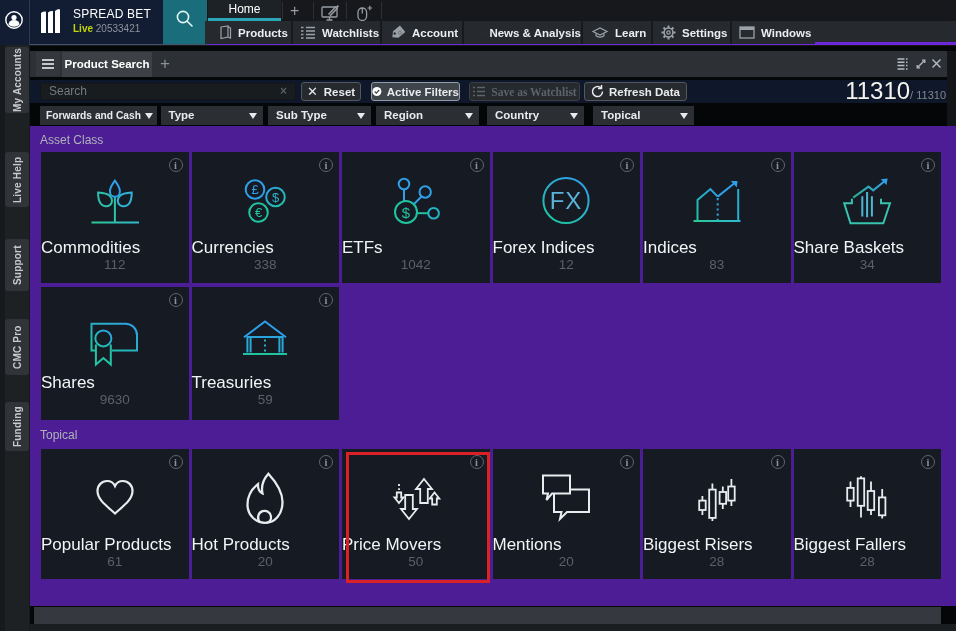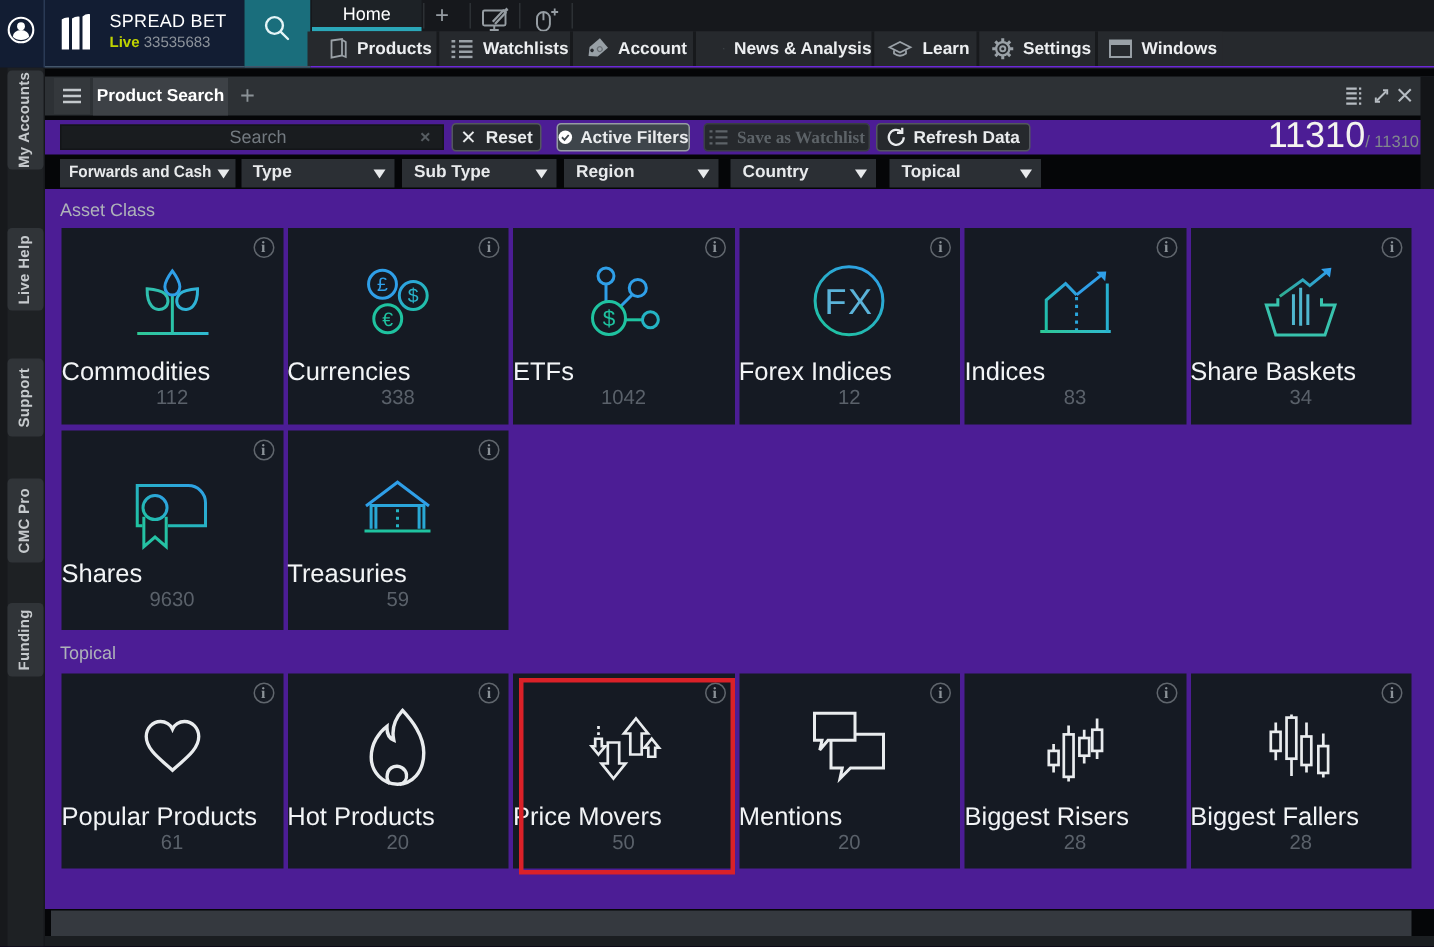--- a/index.html
+++ b/index.html
@@ -18,33 +18,33 @@
 
 
 #hdr { position:absolute; left:30px; top:0; width:926px; height:46px; background:#16181c; }
 #logo { position:absolute; left:0; top:0; width:133px; height:45px; background:#121d33; border-bottom:1px solid #44566b;}
 #searchbtn { position:absolute; left:133px; top:0; width:44px; height:45px; background:#1a6e7c; border-bottom:1px solid #44566b;}
 #row1 { position:absolute; left:177px; top:0; width:749px; height:21px; background:#16181c; }
 #hometab { position:absolute; left:1px; top:0; width:73px; height:21px; background:#1d2226;
   border-bottom:3px solid #2ba7b8; color:#fff; font-size:12px; text-align:center; line-height:19px;}
 .r1sep { position:absolute; top:2px; width:1px; height:17px; background:#2c3034; }
 .r1ic { position:absolute; top:0; height:21px; color:#969da3; }
-#row2 { position:absolute; left:177px; top:21px; width:749px; height:24px; background:#26292d; border-bottom:1px solid #6d28d9;}
+#row2 { position:absolute; left:177px; top:21px; width:749px; height:24px; background:#26292d; border-bottom:3px solid #6d28d9;}
 .nbtn { position:absolute; top:0; height:23px; background:#26292d; color:#eceef0;
   font-size:11.5px; font-weight:bold; display:flex; align-items:center; white-space:nowrap; }
 .nbtn svg { margin-right:6px; }
 .n-sep { position:absolute; top:0; width:2px; height:23px; background:#17191c; }
 
 
 #panel { position:absolute; left:30px; top:46px; width:926px; height:585px; background:#050608; }
 #tabrow { position:absolute; left:0; top:5px; width:926px; height:26px; background:#2d3135; }
 #hambtn { position:absolute; left:6px; top:1px; width:24px; height:24px; background:#34383c; }
 #pltab { position:absolute; left:32px; top:1px; width:90px; height:25px; background:#3d4146;
   color:#fff; font-size:11.5px; font-weight:bold; text-align:center; line-height:25px; }
-#toolbar { position:absolute; left:0; top:34px; width:926px; height:23px; background:#4c1d95;text-align:center; }
+#toolbar { position:absolute; left:0; top:34px; width:926px; height:23px; background:#0f172a; }
 #searchinput { position:absolute; left:10px; top:3px; width:256px; height:17px; background:#191c1f;
   border:1px solid #131518; color:#737a80; font-size:12px; line-height:15px; padding-left:8px; }
 .tbtn { position:absolute; top:2px; height:19px; border:1px solid #53585d; border-radius:3px;
   color:#e9ebed; font-size:11.5px; font-weight:bold; display:flex; align-items:center; justify-content:center; background:#26292d; white-space:nowrap;}
 #bigcount { position:absolute; right:10px; top:-3px; color:#f4f4ef; font-size:24px; }
 #bigcount small { font-size:11px; color:#82888e; font-weight:normal; }
 #filters { position:absolute; left:0; top:60px; width:926px; height:20px; }
 .dd { position:absolute; top:0; height:19px; background:#2b2f34; color:#e8eaec;
   font-size:11.5px; font-weight:bold; line-height:19px; padding-left:8px; }
 .dd .arr { position:absolute; right:6px; top:7px; width:0; height:0;
@@ -85,21 +85,21 @@
   </div>
 
   <div id="hdr">
     <div id="logo">
       <svg width="24" height="26" viewBox="0 0 24 26" style="position:absolute;left:11px;top:9px">
         <path d="M0 4 C1.7 2.8 3.3 2.4 5 2.7 L5 24 L0 24 Z" fill="#fff"></path>
         <path d="M7 3.4 C8.7 2.2 10.3 1.8 12 2.1 L12 24 L7 24 Z" fill="#fff"></path>
         <path d="M14 2 C15.7 0.6 17.3 0.1 19 0.5 L19 24 L14 24 Z" fill="#fff"></path>
       </svg>
       <div class="abs" style="left:43px;top:7px;color:#fff;font-size:12px;letter-spacing:0.2px;">SPREAD BET</div>
-      <div class="abs" style="left:43px;top:23px;font-size:10px;font-weight:bold;color:#c0d400;">Live <span style="color:#8d939b;font-weight:normal;">33535683</span></div>
+      <div class="abs" style="left:43px;top:23px;font-size:10px;font-weight:bold;color:#c0d400;">Live <span style="color:#8d939b;font-weight:normal;">20533421</span></div>
     </div>
     <div id="searchbtn">
       <svg width="24" height="24" viewBox="0 0 24 24" style="position:absolute;left:10px;top:8px">
         <circle cx="10" cy="9" r="5.6" fill="none" stroke="#e4f4f6" stroke-width="1.6"></circle>
         <line x1="14.2" y1="13.2" x2="19" y2="18" stroke="#e4f4f6" stroke-width="1.6" stroke-linecap="round"></line>
       </svg>
     </div>
     <div id="row1">
       <div id="hometab">Home</div>
       <div class="r1sep" style="left:75px"></div>

